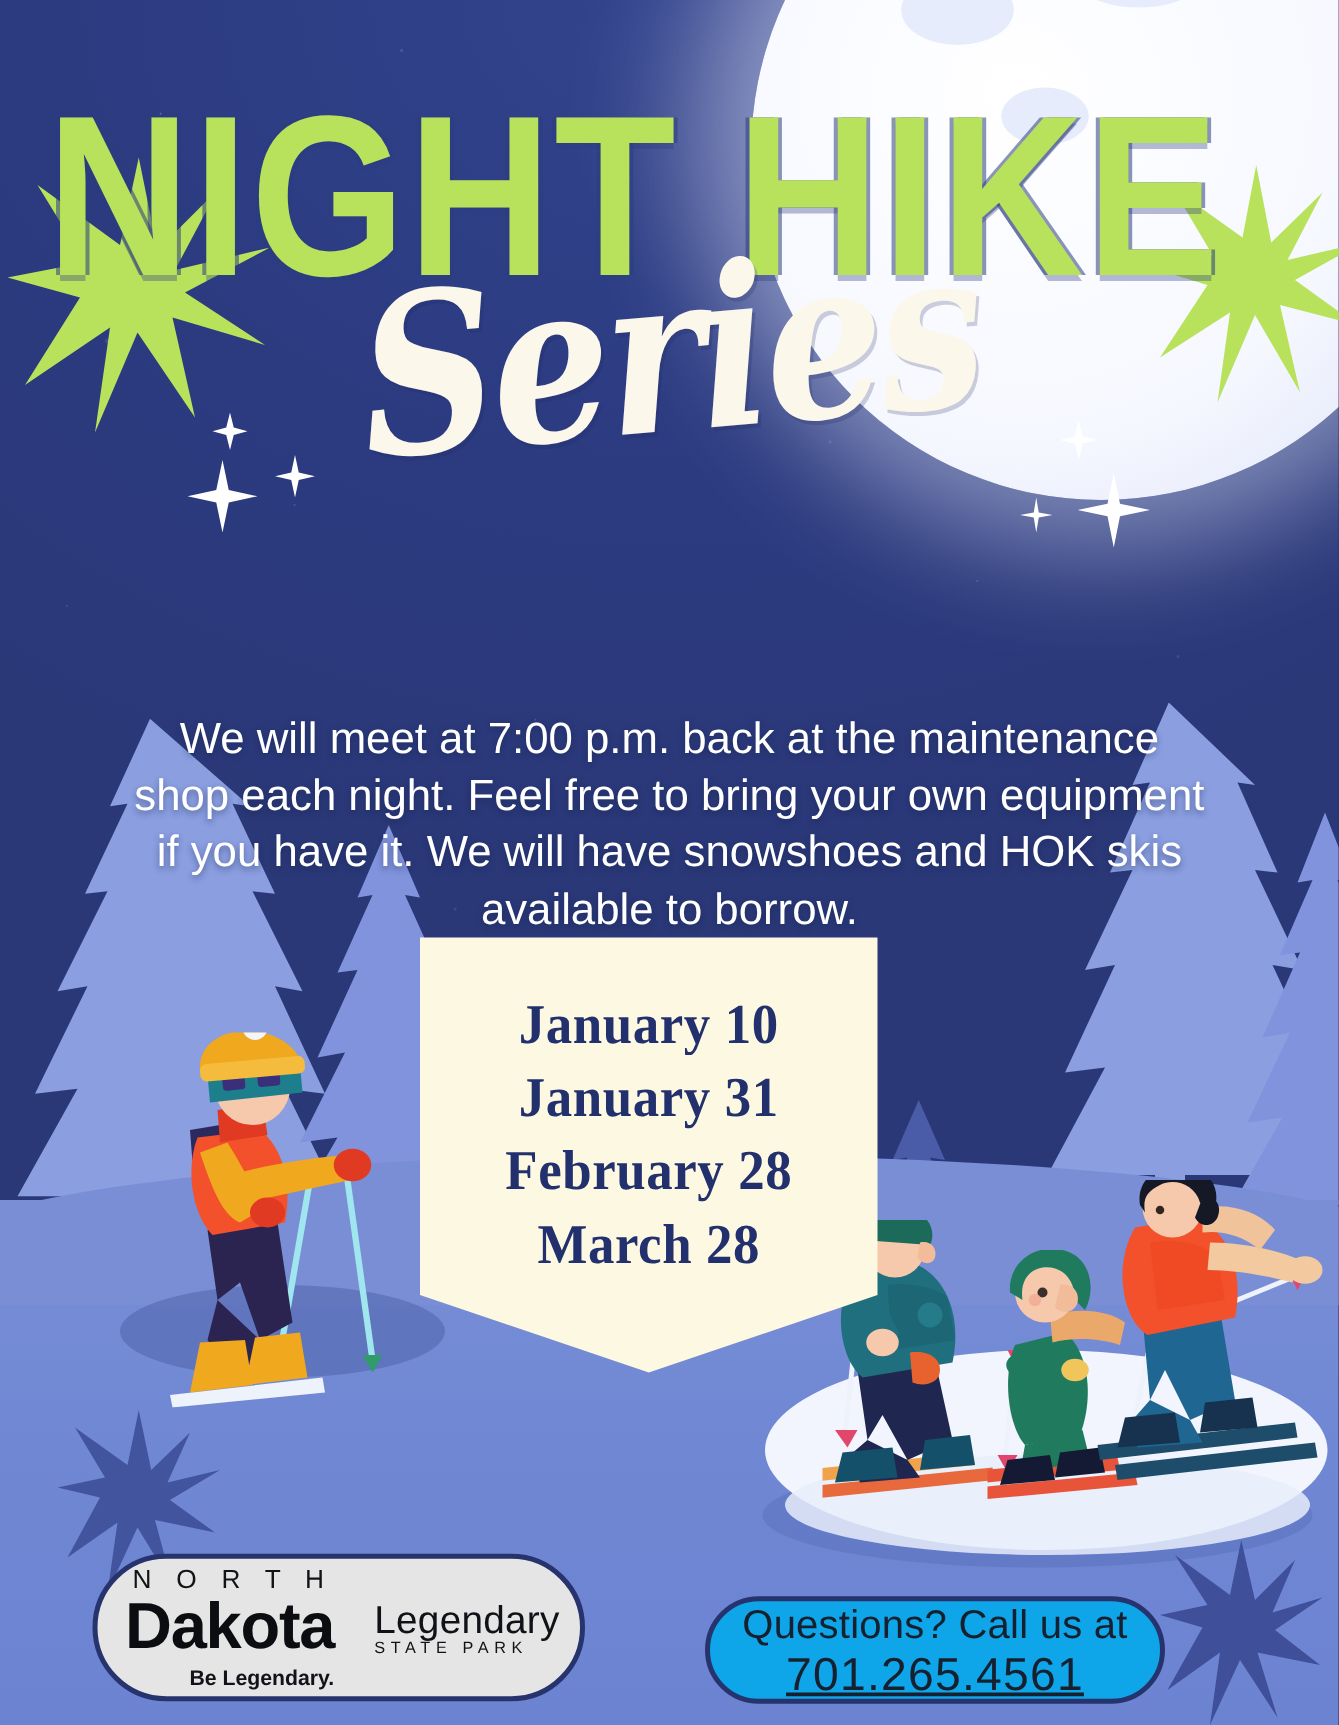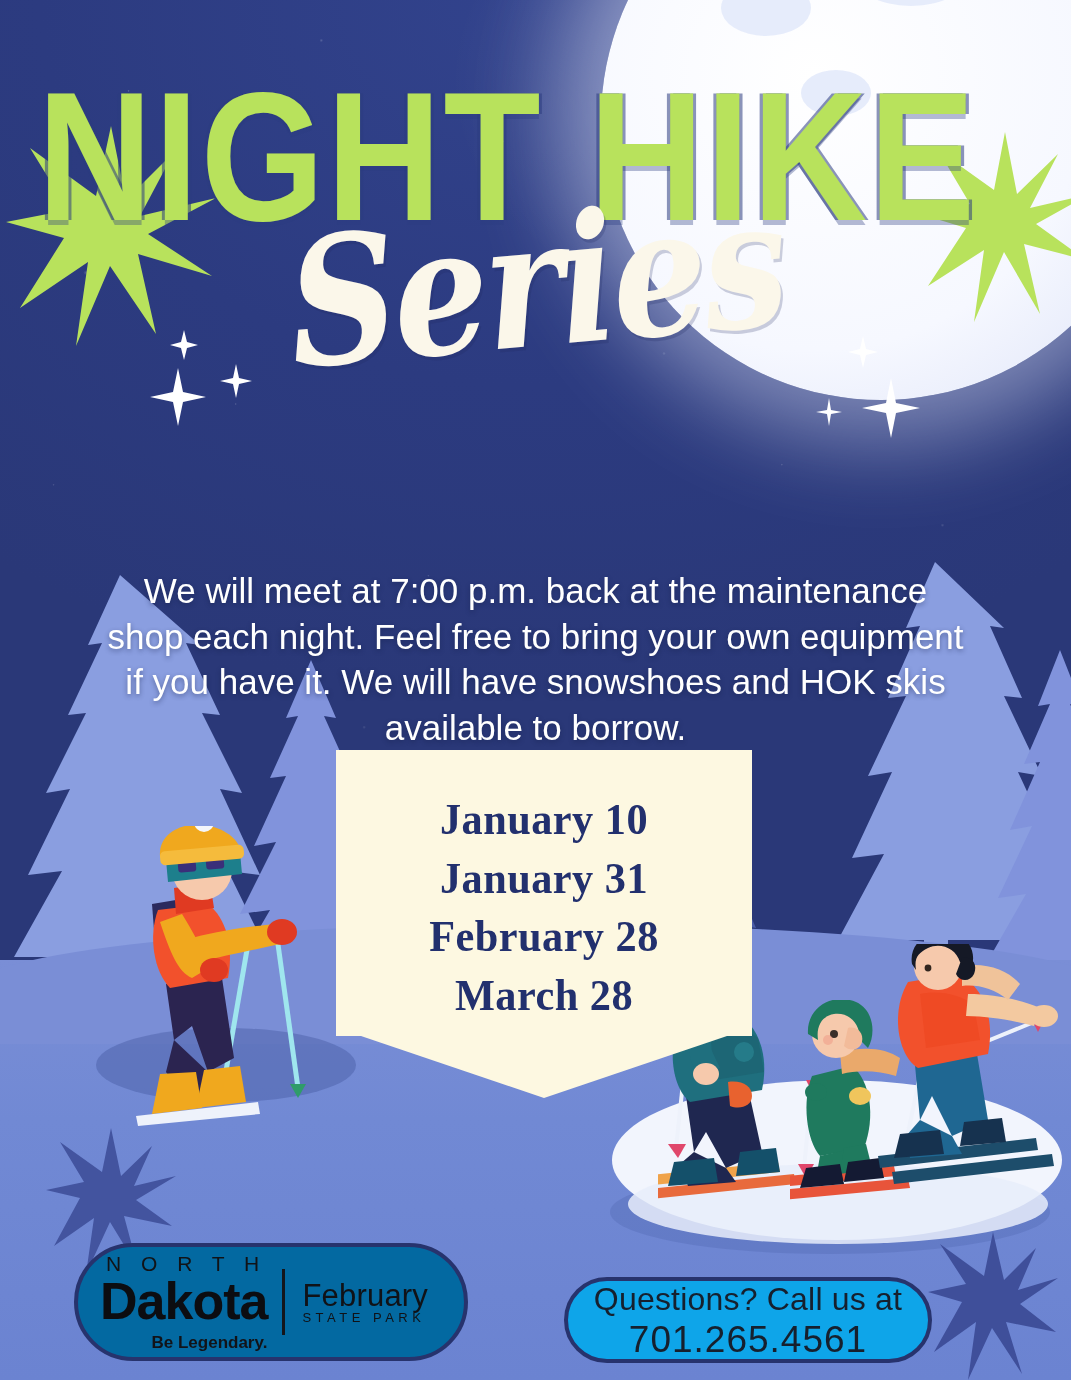--- a/index.html
+++ b/index.html
@@ -115,21 +115,21 @@
     width:820px;text-align:center;color:#ffffff;
     font-family:"Liberation Sans", sans-serif;
     font-weight:300;
     text-shadow:0 2px 5px rgba(20,30,70,.45);
   }
   .copy-1{top:448px;font-size:35px;line-height:1.28;}
   .copy-2{top:568px;font-size:35px;line-height:1.30;width:860px;}
 
   
   .banner{
-    position:absolute;left:336px;top:750px;width:416px;
+    position:absolute;left:336px;top:750px;width:366px;
   }
   .banner-body{
     background:#fdf8e1;
     padding:40px 0 12px;
     text-align:center;
   }
   .banner-point{
     width:0;height:0;margin:0 auto;
     border-left:183px solid transparent;
     border-right:183px solid transparent;
@@ -146,21 +146,21 @@
   }
 
   
   .figure{position:absolute;}
   .figure svg{display:block;}
 
   
   .logo{
     position:absolute;left:74px;top:1243px;
     width:394px;height:118px;
-    background:#0369a1;
+    background:#e5e5e5;
     border:4px solid #27336d;
     border-radius:60px;
     display:flex;align-items:center;
     padding:0 18px 0 22px;
   }
   .logo-left{text-align:left;line-height:1;}
   .logo-north{
     font-size:21px;letter-spacing:7px;color:#111317;font-weight:400;
     padding-left:6px;
   }
@@ -183,21 +183,21 @@
     position:absolute;left:564px;top:1277px;
     width:368px;height:86px;
     background:#0ea5e9;
     border:4px solid #27336d;
     border-radius:48px;
     display:flex;flex-direction:column;align-items:center;justify-content:center;
     color:#16202e;
     line-height:1.0;
   }
   .phone-q{font-size:32px;font-weight:400;letter-spacing:.2px;}
-  .phone-n{font-size:37px;font-weight:400;letter-spacing:1px;margin-top:6px;}
+  .phone-n{font-size:37px;font-weight:400;letter-spacing:1px;margin-top:6px;text-decoration:underline;}
 </style>
 </head>
 <body>
 
 <div class="poster">
 
   <div class="sky">
     <div class="sky-noise"></div>
     <div class="moon">
       <div class="moon-crater" style="left:120px;top:140px;width:90px;height:56px;"></div>
@@ -452,21 +452,21 @@
   </div>
 
   <div class="logo">
     <div class="logo-left">
       <div class="logo-north">N O R T H</div>
       <div class="logo-dakota">Dakota</div>
       <div class="logo-legend">Be Legendary.</div>
     </div>
     <div class="logo-div"></div>
     <div class="logo-right">
-      <div class="logo-ice">February</div>
+      <div class="logo-ice">Legendary</div>
       <div class="logo-park">STATE PARK</div>
     </div>
   </div>
 
   <div class="phone">
     <div class="phone-q">Questions? Call us at</div>
     <div class="phone-n">701.265.4561</div>
   </div>
 
 </div>

